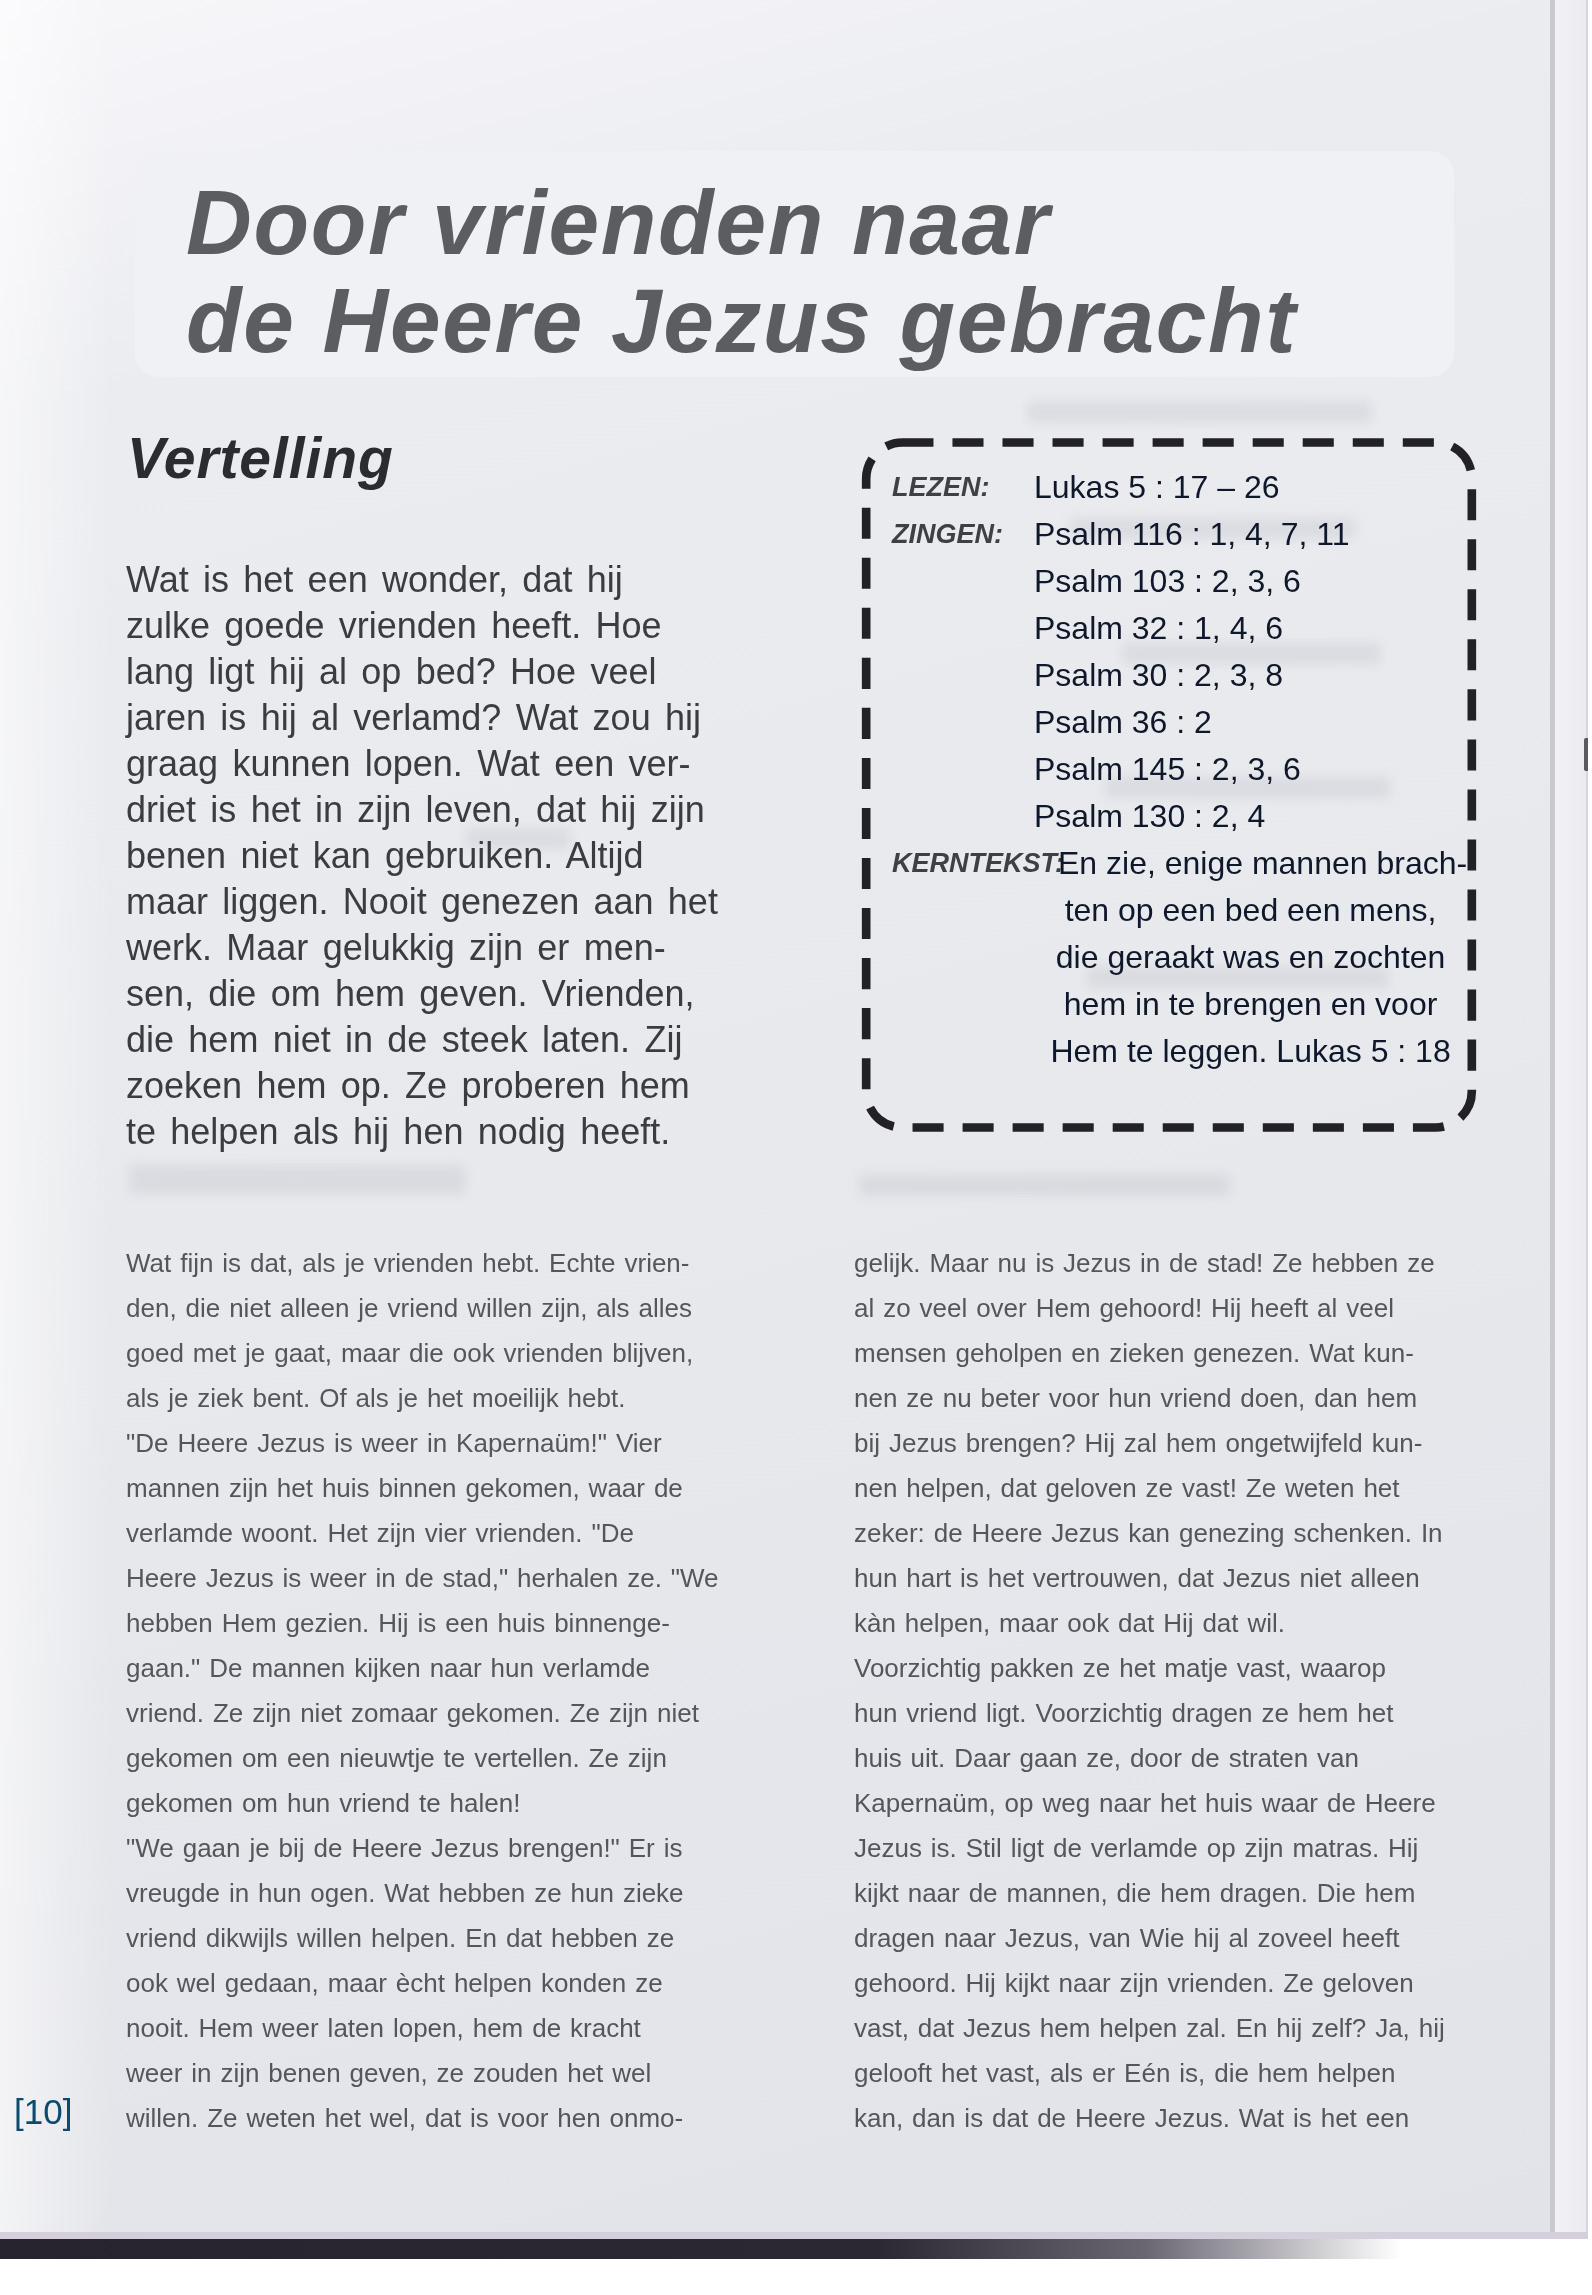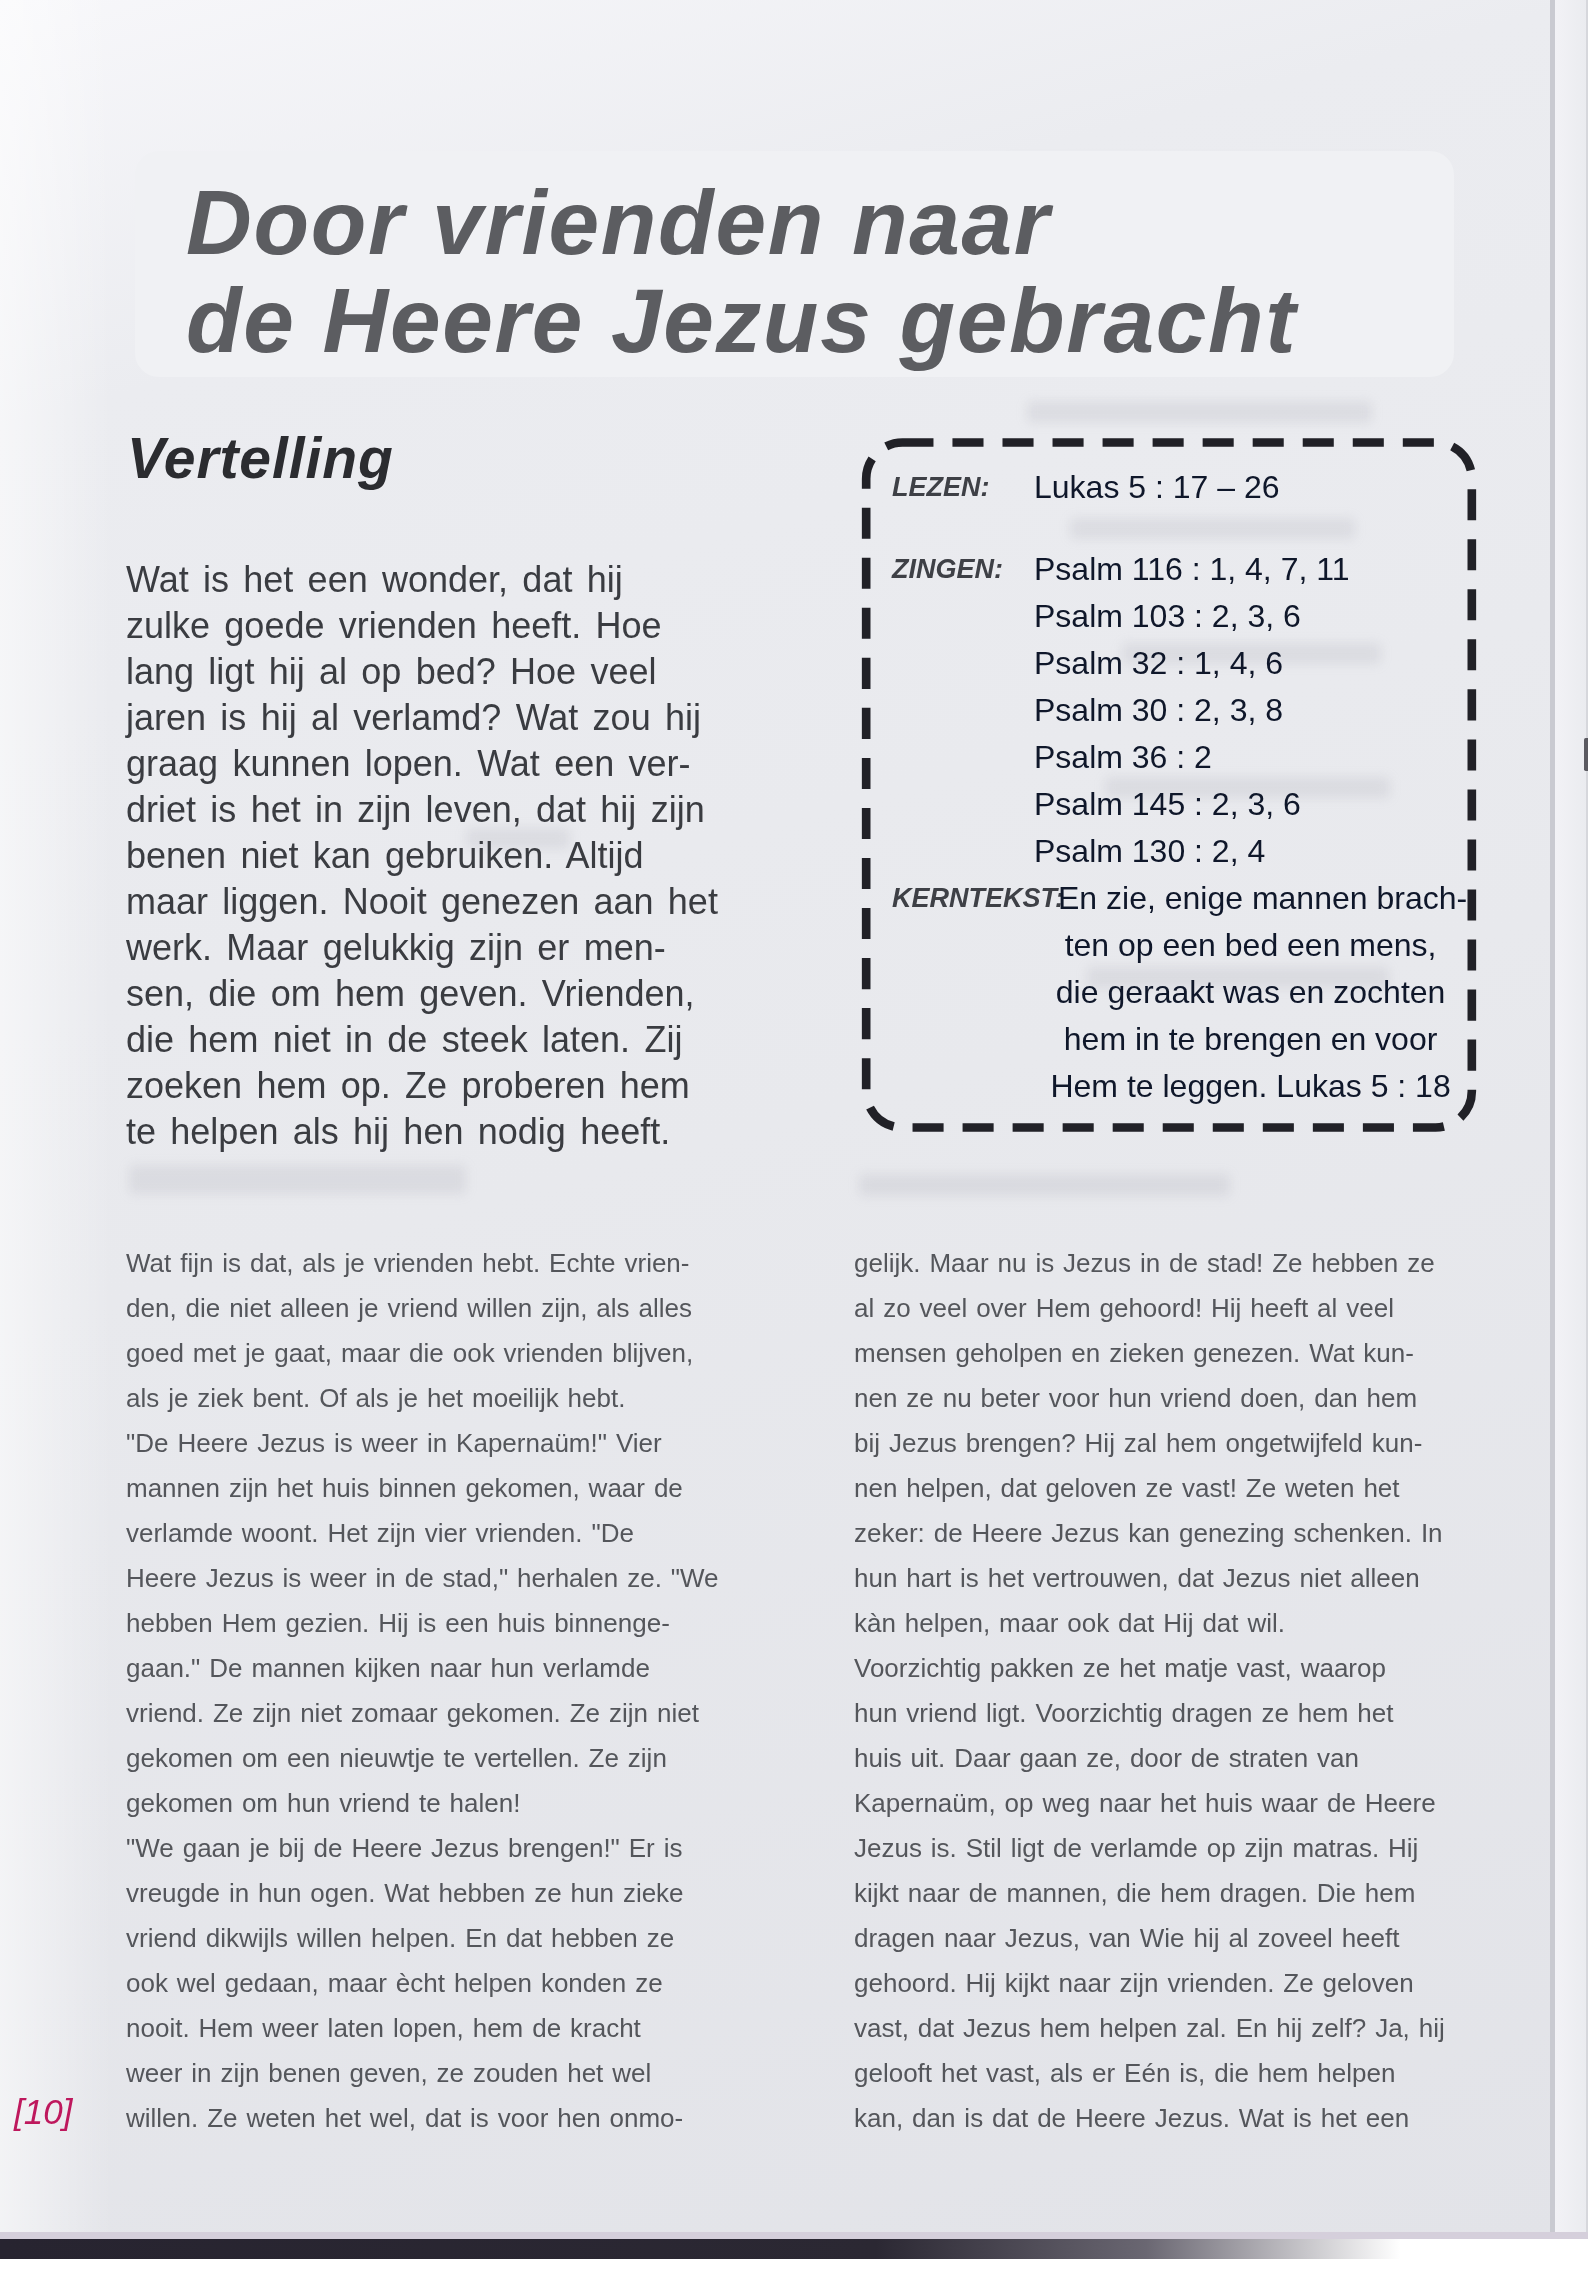--- a/index.html
+++ b/index.html
@@ -34,30 +34,30 @@
   #intro{position:absolute;left:126px;top:557px;width:759px;color:#3a3c41;
       font-size:36px;line-height:46px;word-spacing:4.3px;}
   
   #info-box{position:absolute;left:861px;top:437px;width:616px;height:696px;}
   #info-box svg{position:absolute;left:0;top:0;}
   #info-rows{position:absolute;left:0;top:0;width:616px;padding-top:27px;box-sizing:border-box;}
   .info-row{display:flex;align-items:flex-start;}
   .info-label{width:173px;padding-left:31px;box-sizing:border-box;flex:none;
       font-style:italic;font-weight:600;font-size:27px;line-height:47px;color:#3e4046;white-space:nowrap;}
   .info-lines{flex:1;font-size:32px;line-height:47px;color:#0f172a;}
-  #row-zingen{margin-top:35px;}
+  #row-zingen{}
   #row-kerntekst .info-lines{text-align:center;padding-right:40px;}
   #row-kerntekst .info-lines .tline:first-child{text-align:left;margin-left:24px;}
   
   .col{position:absolute;top:1241px;font-size:26px;line-height:45px;
       color:#54565b;word-spacing:1.7px;white-space:nowrap;}
   #col-left{left:126px;width:664px;}
   #col-right{left:854px;width:682px;}
   
-  #page-number{position:absolute;left:14px;top:2092px;font-size:35px;color:#be185d;font-style:italic;}
+  #page-number{position:absolute;left:14px;top:2092px;font-size:35px;color:#0c4a6e;}
   
   .smudge{position:absolute;background:rgba(148,150,160,0.16);filter:blur(5.2px);border-radius:5.2px;}
   .tline{white-space:nowrap;}
 </style>
 </head>
 <body>
 
 <div id="stage">
 
   <div id="paper"></div>

